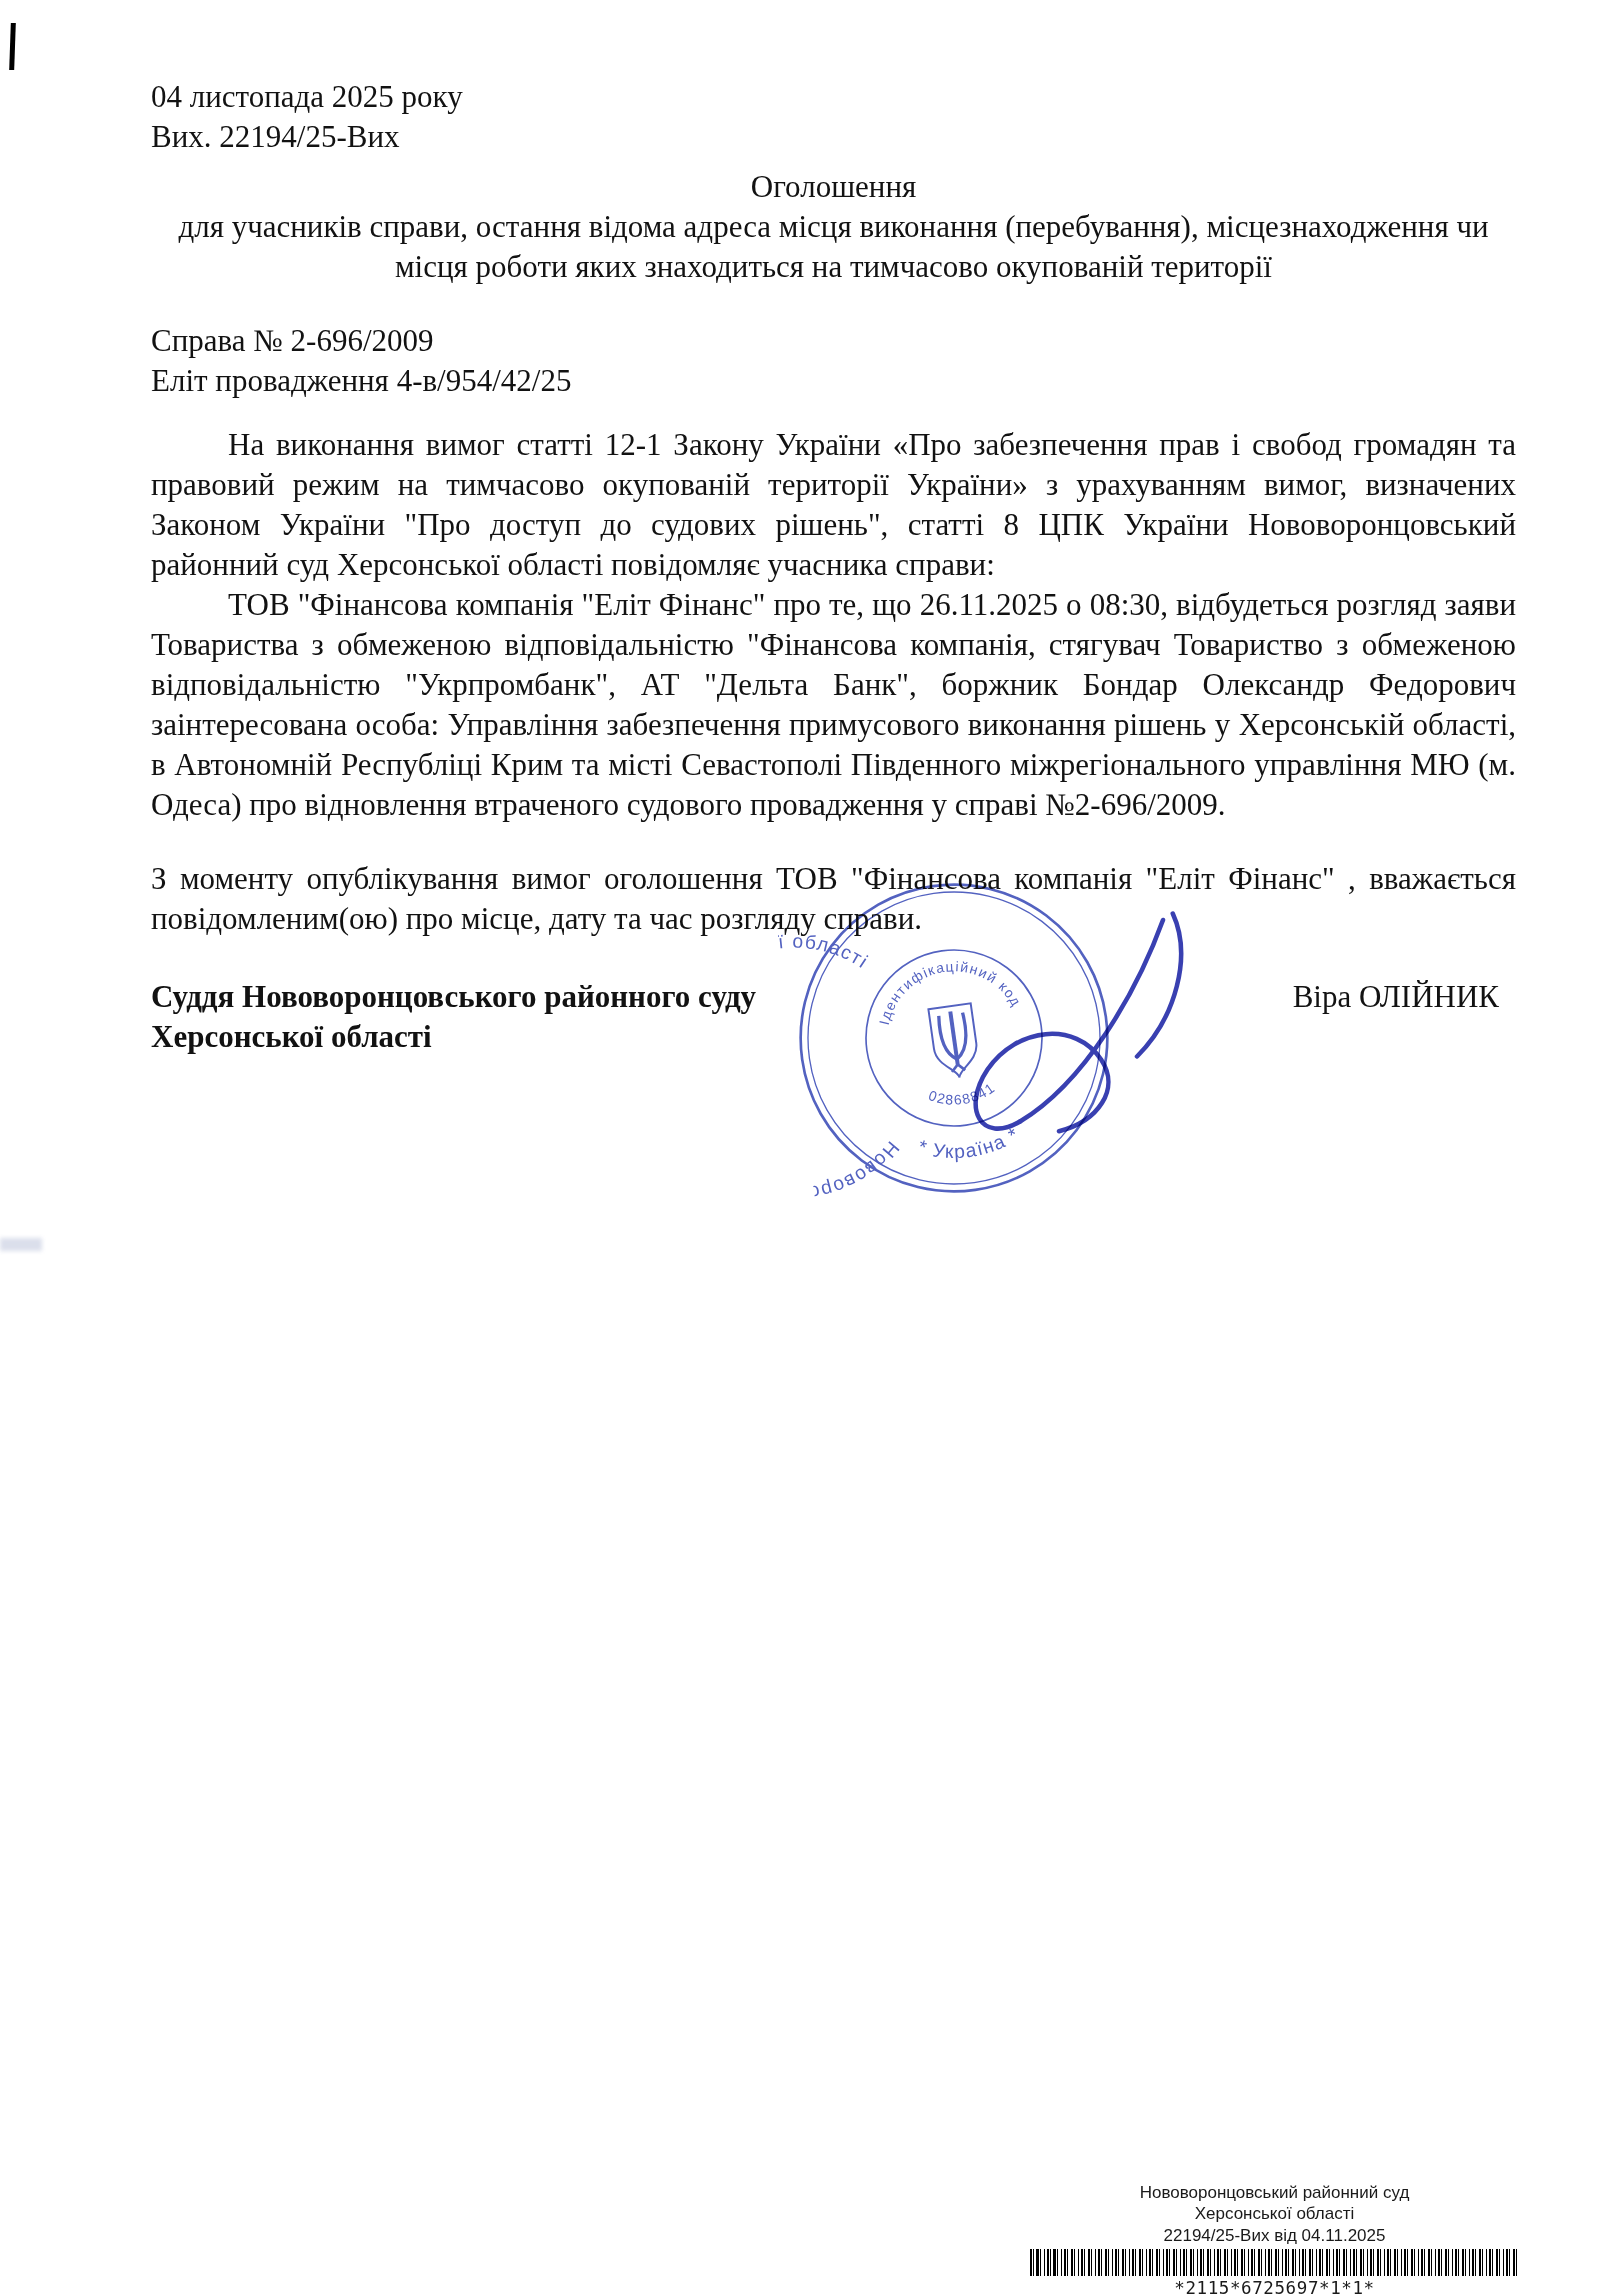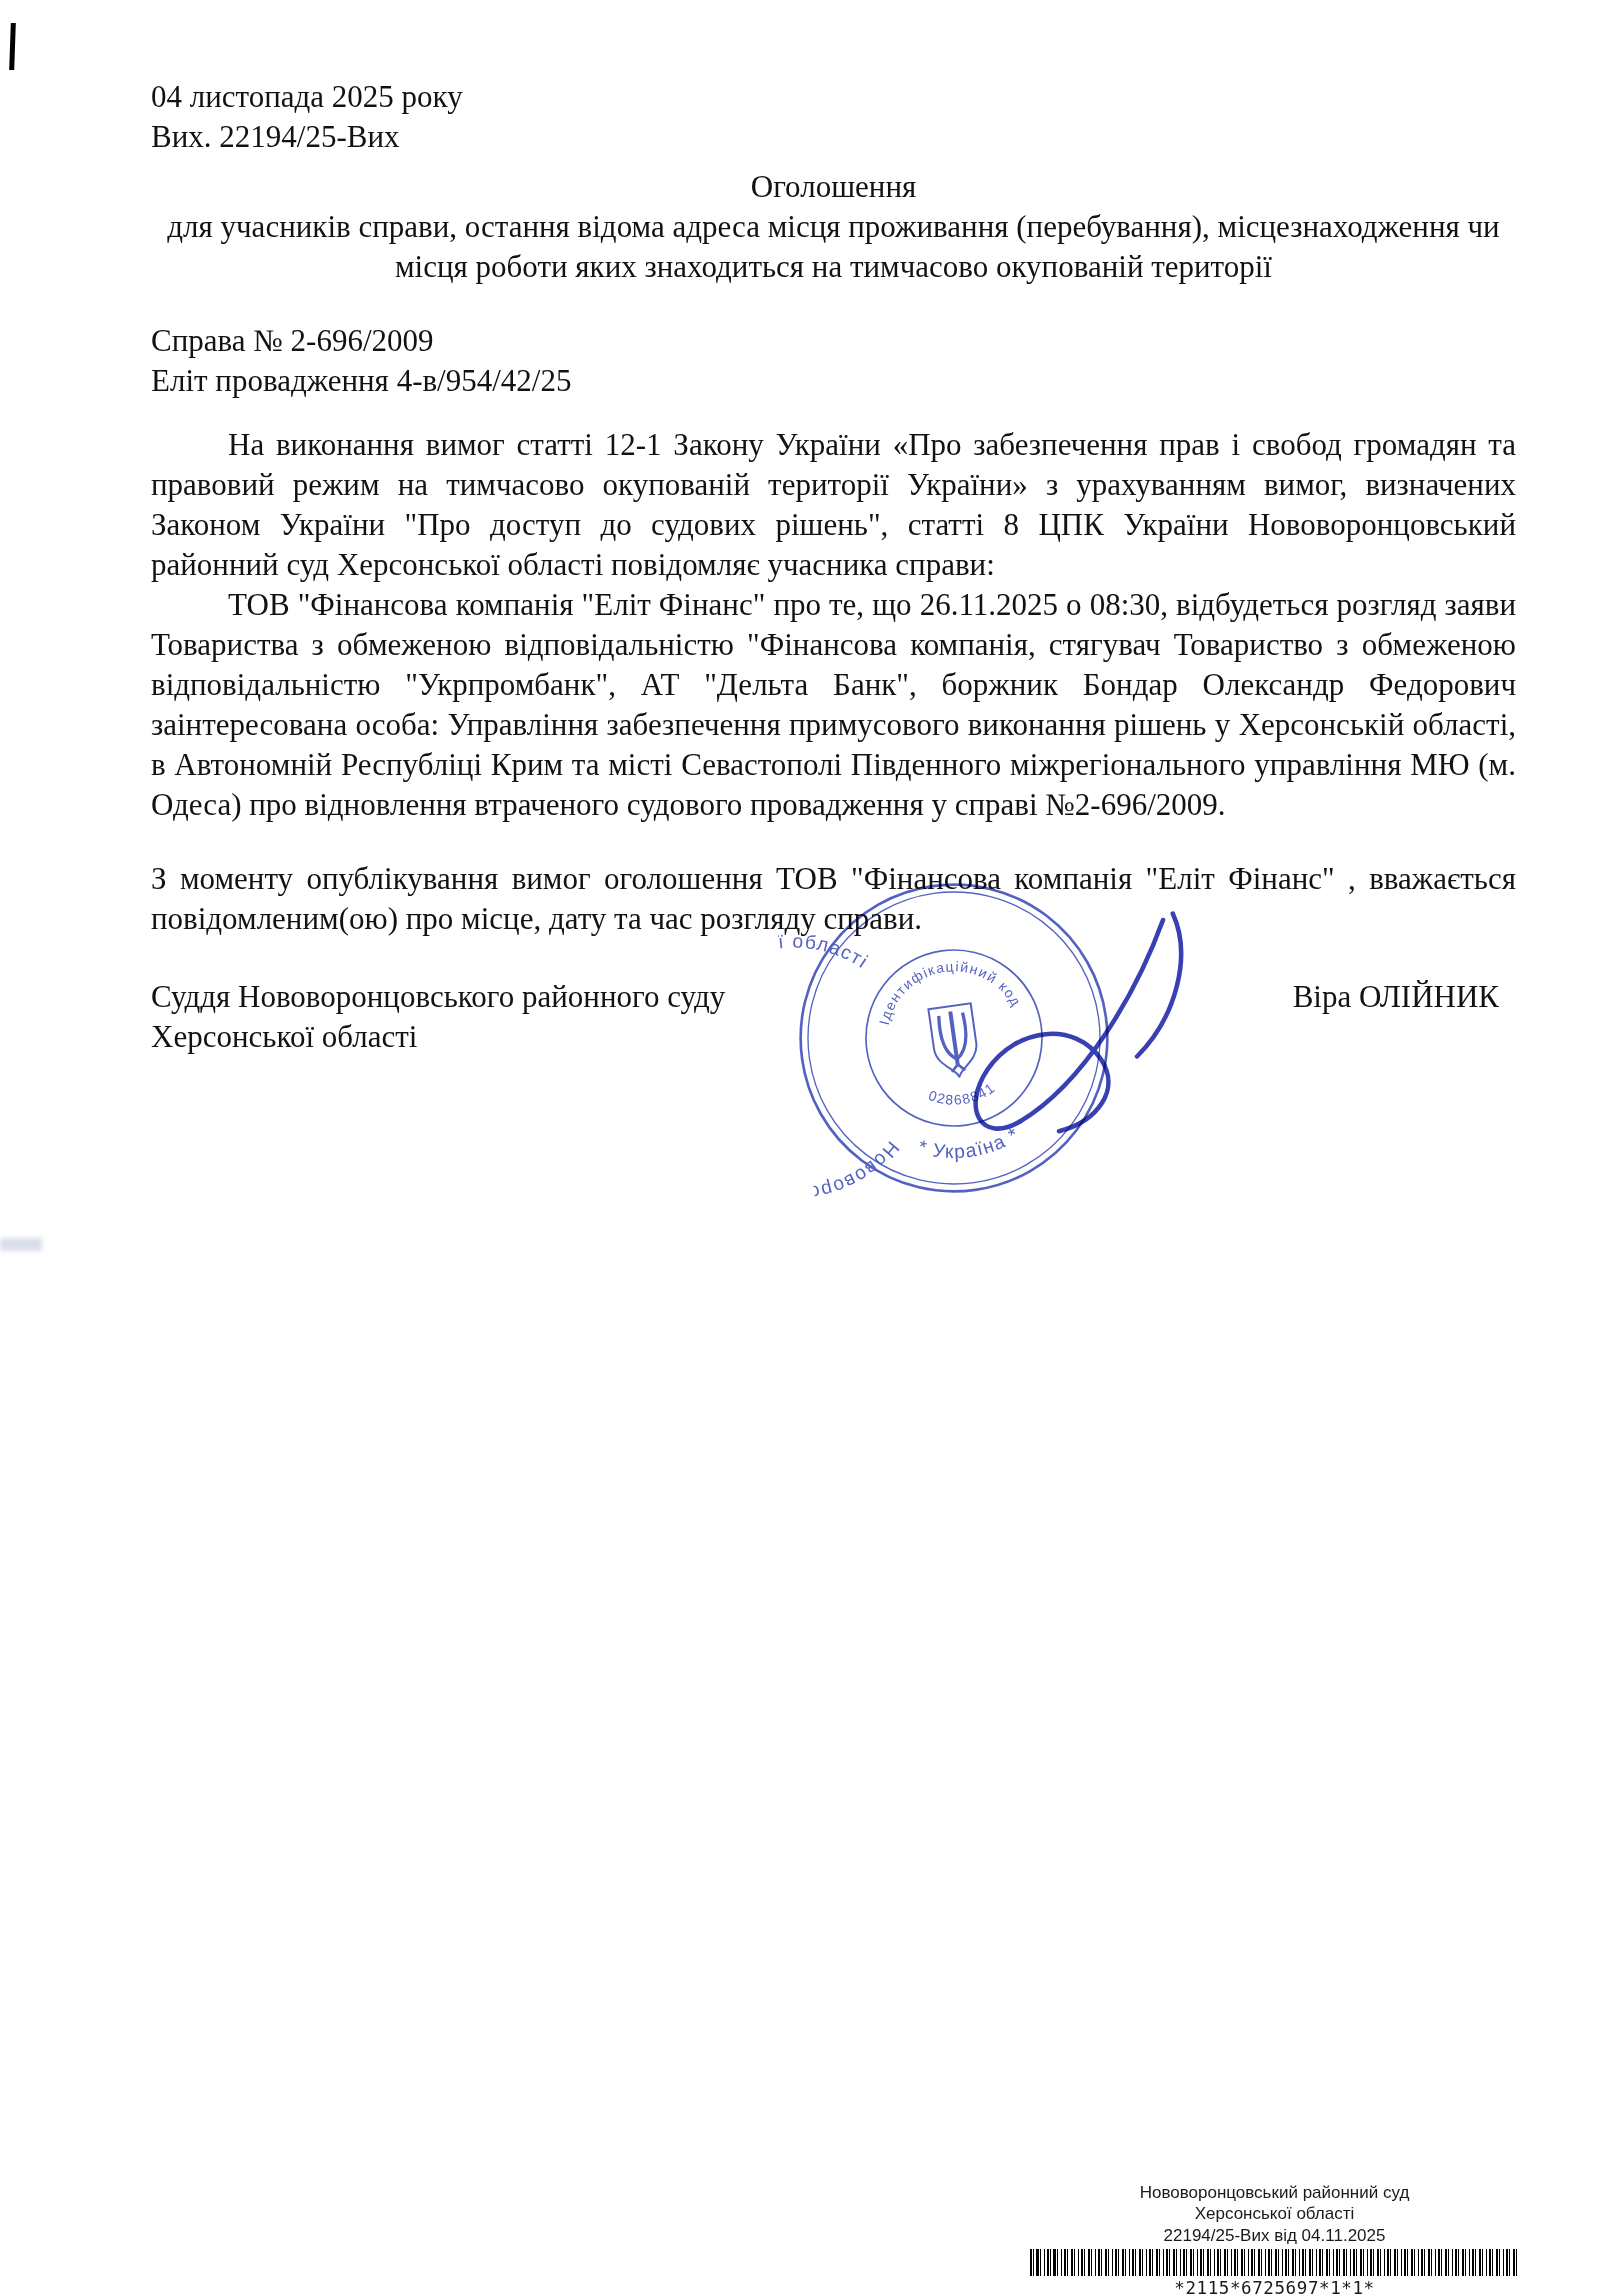--- a/index.html
+++ b/index.html
@@ -19,21 +19,21 @@
   }
   .head-line { text-align:left; }
   .doc-title { text-align:center; font-weight:normal; margin-top:10.4px; }
   .doc-subtitle { text-align:center; margin-top:0; }
   .case-block { margin-top:34px; }
   .case-line b { font-weight:normal; }
   .body-block { margin-top:24px; text-align:justify; }
   .body-block p { margin:0; text-indent:77px; }
   .para3 { margin-top:34px; text-align:justify; }
   .judge-row { margin-top:38px; display:flex; justify-content:space-between; align-items:flex-start; }
-  .judge-left { max-width:715px; }
+  .judge-left { max-width:715px;font-weight:bold; }
   .judge-name { margin-right:17px; white-space:nowrap; }
 
   
   .stamp {
     position:absolute; left:794px; top:878px;
     width:320px; height:320px;
     transform:rotate(-8deg);
     mix-blend-mode:multiply;
     opacity:0.88;
   }
@@ -93,21 +93,21 @@
 
   <div class="corner-mark"></div>
   <div class="smudge"></div>
 
   <div class="content">
 
     <div class="head-line">04 листопада 2025 року</div>
     <div class="head-line">Вих. 22194/25-Вих</div>
 
     <div class="doc-title">Оголошення</div>
-    <div class="doc-subtitle">для учасників справи, остання відома адреса місця проживання (перебування), місцезнаходження чи місця роботи яких знаходиться на тимчасово окупованій території</div>
+    <div class="doc-subtitle">для учасників справи, остання відома адреса місця виконання (перебування), місцезнаходження чи місця роботи яких знаходиться на тимчасово окупованій території</div>
 
     <div class="case-block">
       <div class="case-line"><b>Справа №</b><span> 2-696/2009</span></div>
       <div class="case-line"><b>Еліт провадження</b><span> 4-в/954/42/25</span></div>
     </div>
 
     <div class="body-block">
       <p>На виконання вимог статті 12-1 Закону України «Про забезпечення прав і свобод громадян та правовий режим на тимчасово окупованій території України» з урахуванням вимог, визначених Законом України "Про доступ до судових рішень", статті 8 ЦПК України Нововоронцовський районний суд Херсонської області повідомляє учасника справи:</p>
       <p>ТОВ "Фінансова компанія "Еліт Фінанс" про те, що  26.11.2025 о 08:30, відбудеться розгляд заяви Товариства з обмеженою відповідальністю "Фінансова компанія, стягувач Товариство з обмеженою відповідальністю "Укрпромбанк", АТ "Дельта Банк", боржник Бондар Олександр Федорович заінтересована особа: Управління забезпечення примусового виконання рішень у Херсонській області, в Автономній Республіці Крим та місті Севастополі Південного міжрегіонального управління МЮ (м. Одеса) про відновлення втраченого судового провадження у справі №2-696/2009.</p>
     </div>

